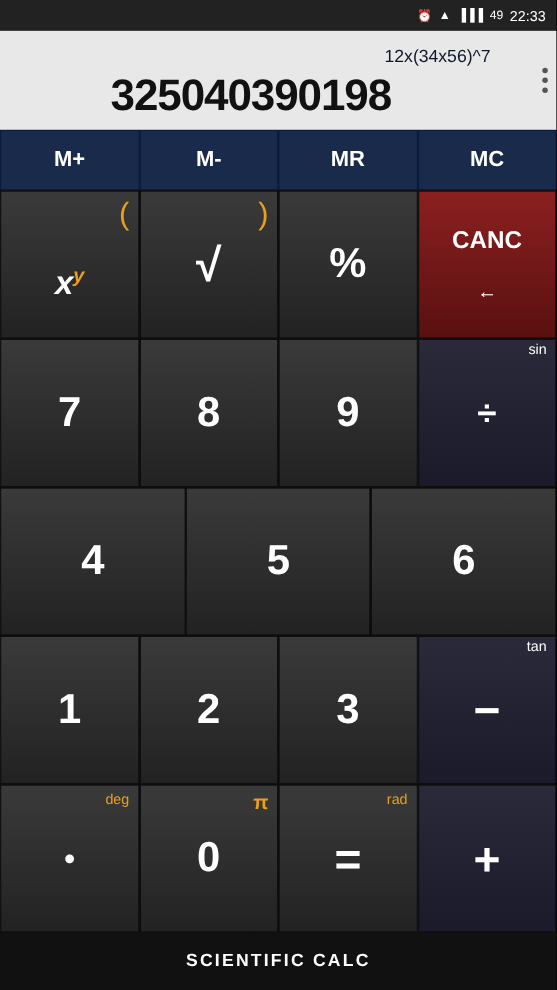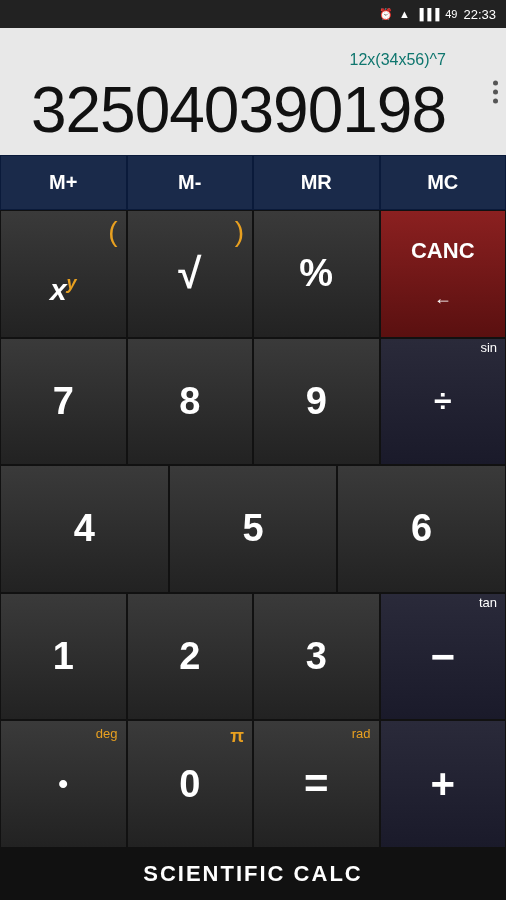--- a/index.html
+++ b/index.html
@@ -30,31 +30,30 @@
     #display-area {
       background: #e8e8e8;
       padding: 8px 60px 8px 10px;
       min-height: 90px;
       display: flex;
       flex-direction: column;
       justify-content: flex-end;
       position: relative;
     }
     #expression {
-      color: #0f766e;
+      color: #0f172a;
       font-size: 16px;
       text-align: right;
       margin-bottom: 4px;
-      margin-top: 15px;
     }
     #result {
       color: #111;
-      font-size: 64px;
-      font-weight: 400;
-      text-align: right;
+      font-size: 40px;
+      font-weight: 700;
+      text-align: center;
       letter-spacing: -1px;
     }
     #display-dots {
       position: absolute;
       right: 8px;
       top: 50%;
       transform: translateY(-50%);
       display: flex;
       flex-direction: column;
       gap: 4px;
@@ -135,21 +134,21 @@
 
     .btn-operator {
       background: linear-gradient(to bottom, #2a2a3a, #1a1a2a);
     }
 
     
     #app-label {
       background: #111;
       color: #fff;
       text-align: center;
-      font-size: 22px;
+      font-size: 16px;
       font-weight: bold;
       letter-spacing: 2px;
       padding: 12px 16px;
       height: 52px;
       display: flex;
       align-items: center;
       justify-content: center;
     }
     .paren { font-size: 28px; color: #e8a020; }
 

